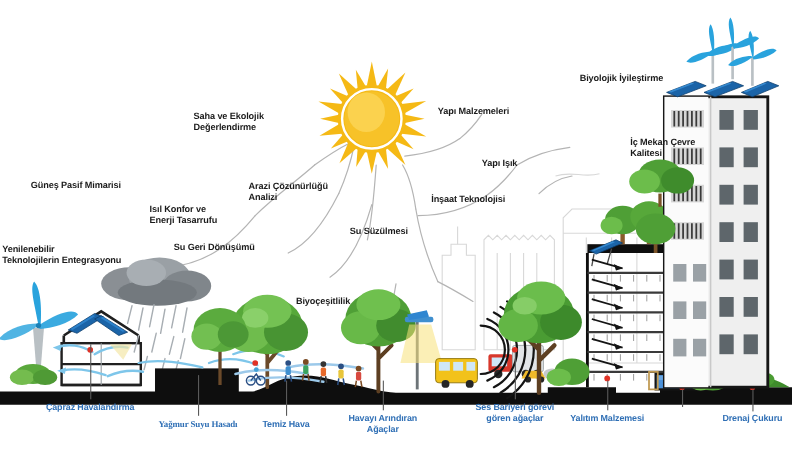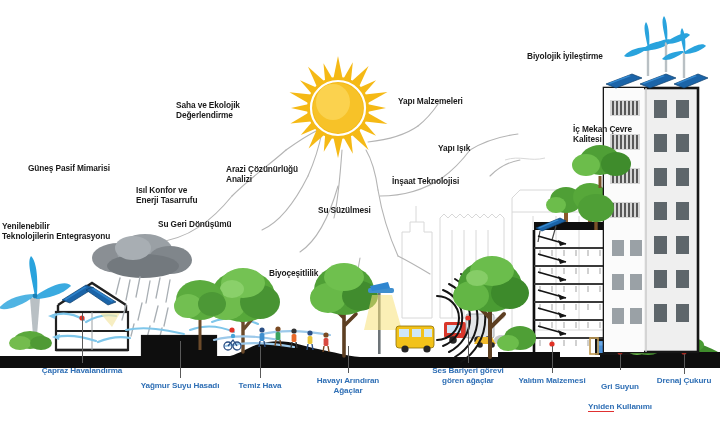--- a/index.html
+++ b/index.html
@@ -541,46 +541,42 @@
   <div class="lbl lbl-top" style="left:158px; top:219px; width:110px;">Su Geri Dönüşümü</div>
   <div class="lbl lbl-top" style="left:176px; top:100px; width:110px;">Saha ve Ekolojik
 Değerlendirme</div>
   <div class="lbl lbl-top" style="left:226px; top:164px; width:110px;">Arazi Çözünürlüğü
 Analizi</div>
   <div class="lbl lbl-top" style="left:318px; top:205px; width:86px;">Su Süzülmesi</div>
   <div class="lbl lbl-top" style="left:269px; top:268px; width:86px;">Biyoçeşitlilik</div>
   <div class="lbl lbl-top" style="left:398px; top:96px;  width:106px;">Yapı Malzemeleri</div>
   <div class="lbl lbl-top" style="left:438px; top:143px; width:78px;">Yapı Işık</div>
   <div class="lbl lbl-top" style="left:392px; top:176px; width:110px;">İnşaat Teknolojisi</div>
-  <div class="lbl lbl-top" style="left:511px; top:51px;  width:122px;padding-left:16px;">Biyolojik İyileştirme</div>
+  <div class="lbl lbl-top" style="left:511px; top:66px;  width:122px;padding-left:16px;">Biyolojik İyileştirme</div>
   <div class="lbl lbl-top" style="left:529px; top:124px; width:104px;margin-left:44px;">İç Mekan Çevre
 Kalitesi</div>
 
   <div class="leader" style="left:82px;  top:313px; height:50px;"></div>
   <div class="lbl-bot" style="left:23px;  top:366px; width:118px;">Çapraz Havalandırma</div>
 
   <div class="leader" style="left:180px; top:341px; height:37px;"></div>
-  <div class="lbl-bot" style="left:124px; top:381px; width:112px;">Yağmur Suyu Hasadı</div>
+  <div class="lbl-bot" style="left:124px; top:381px; width:112px;font-family:Liberation Serif, serif;">Yağmur Suyu Hasadı</div>
 
   <div class="leader" style="left:260px; top:346px; height:32px;"></div>
   <div class="lbl-bot" style="left:220px; top:381px; width:80px;">Temiz Hava</div>
 
   <div class="leader" style="left:348px; top:346px; height:27px;"></div>
   <div class="lbl-bot" style="left:301px; top:376px; width:94px;">Havayı Arındıran
 Ağaçlar</div>
 
   <div class="leader" style="left:468px; top:320px; height:43px;"></div>
   <div class="lbl-bot" style="left:416px; top:366px; width:104px;">Ses Bariyeri görevi
 gören ağaçlar</div>
 
   <div class="leader" style="left:552px; top:346px; height:27px;"></div>
   <div class="lbl-bot" style="left:499px; top:376px; width:106px;">Yalıtım Malzemesi</div>
 
   <div class="leader" style="left:620px; top:354px; height:16px;"></div>
-  <div class="lbl-bot misspell" style="left:572px; top:372px; width:96px;">
-    <span>Gri Suyun</span><br>
-    <span class="mis">Yniden</span><span> Kullanımı</span>
-  </div>
 
   <div class="leader" style="left:684px; top:354px; height:20px;"></div>
   <div class="lbl-bot" style="left:643px; top:376px; width:82px;">Drenaj Çukuru</div>
 
 </div>
 
 </body></html>

